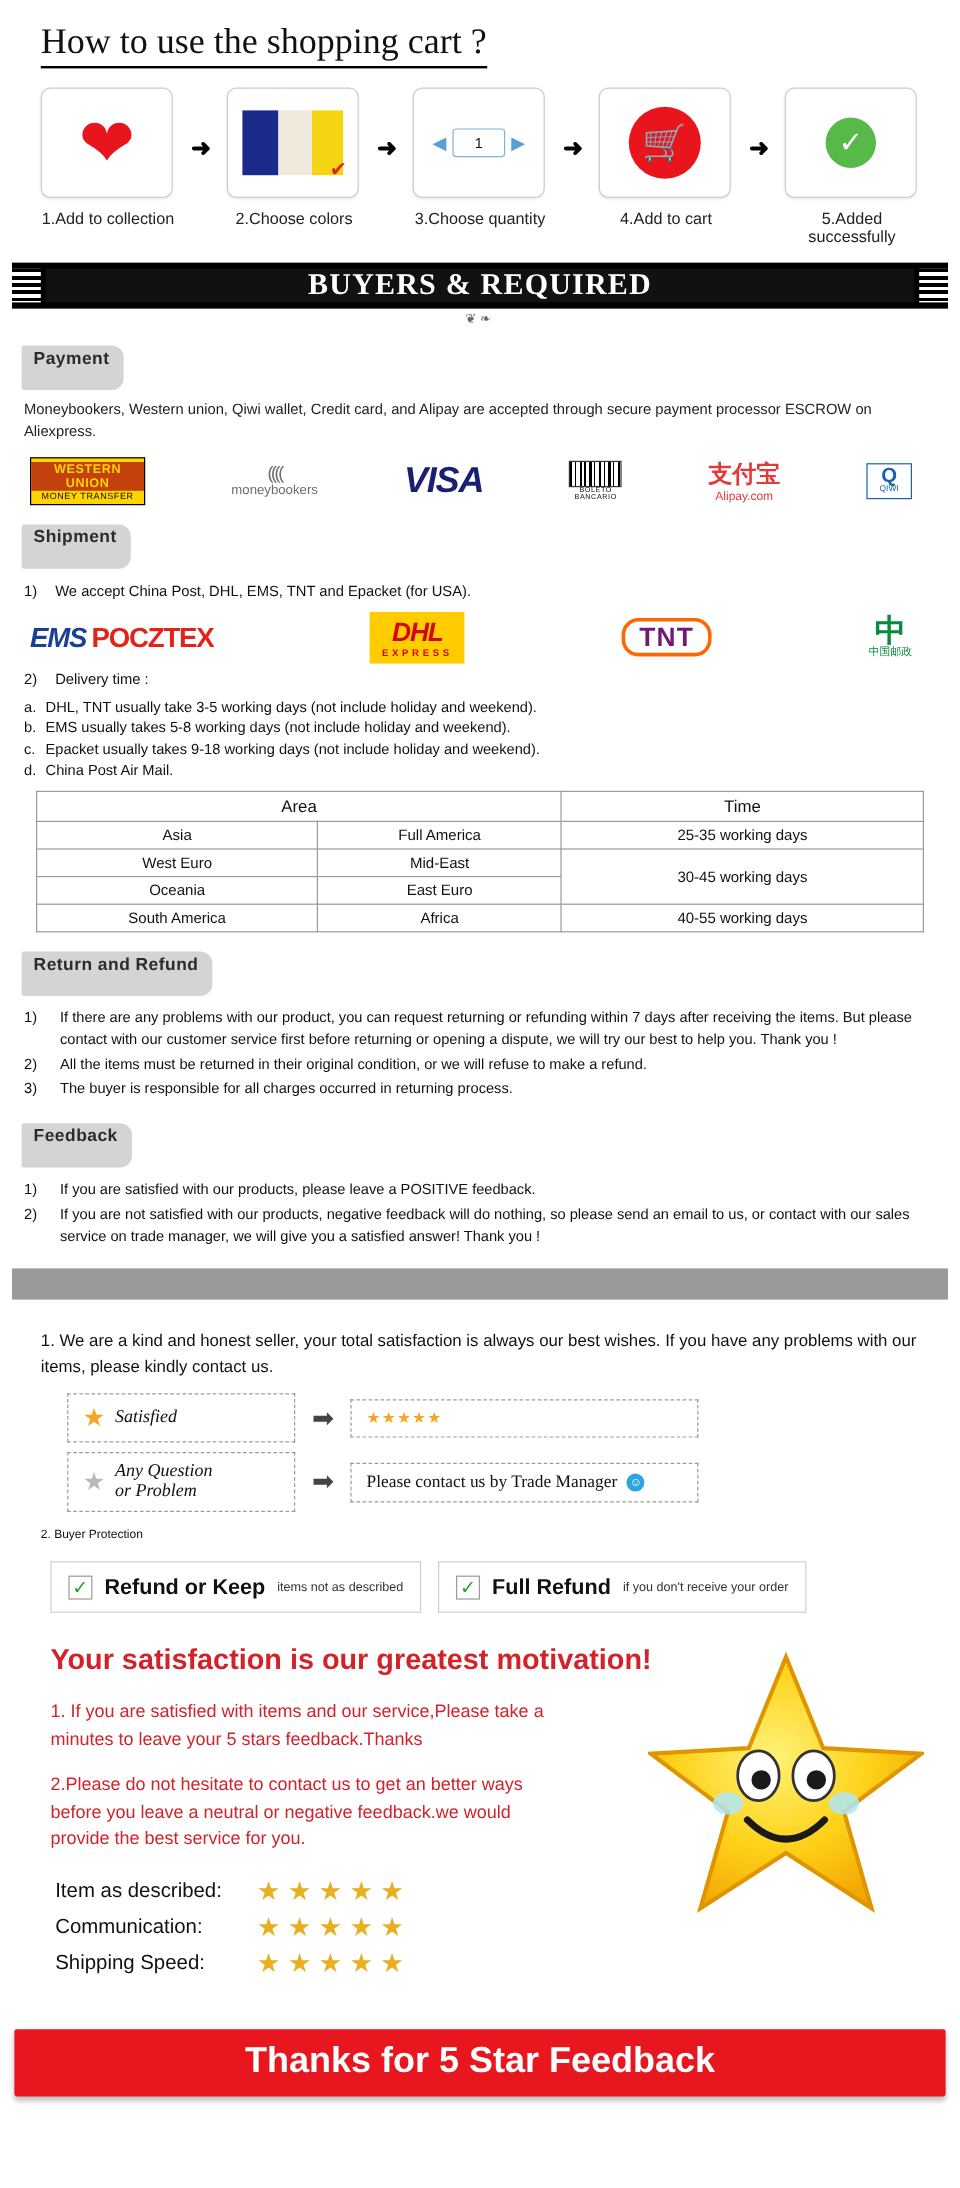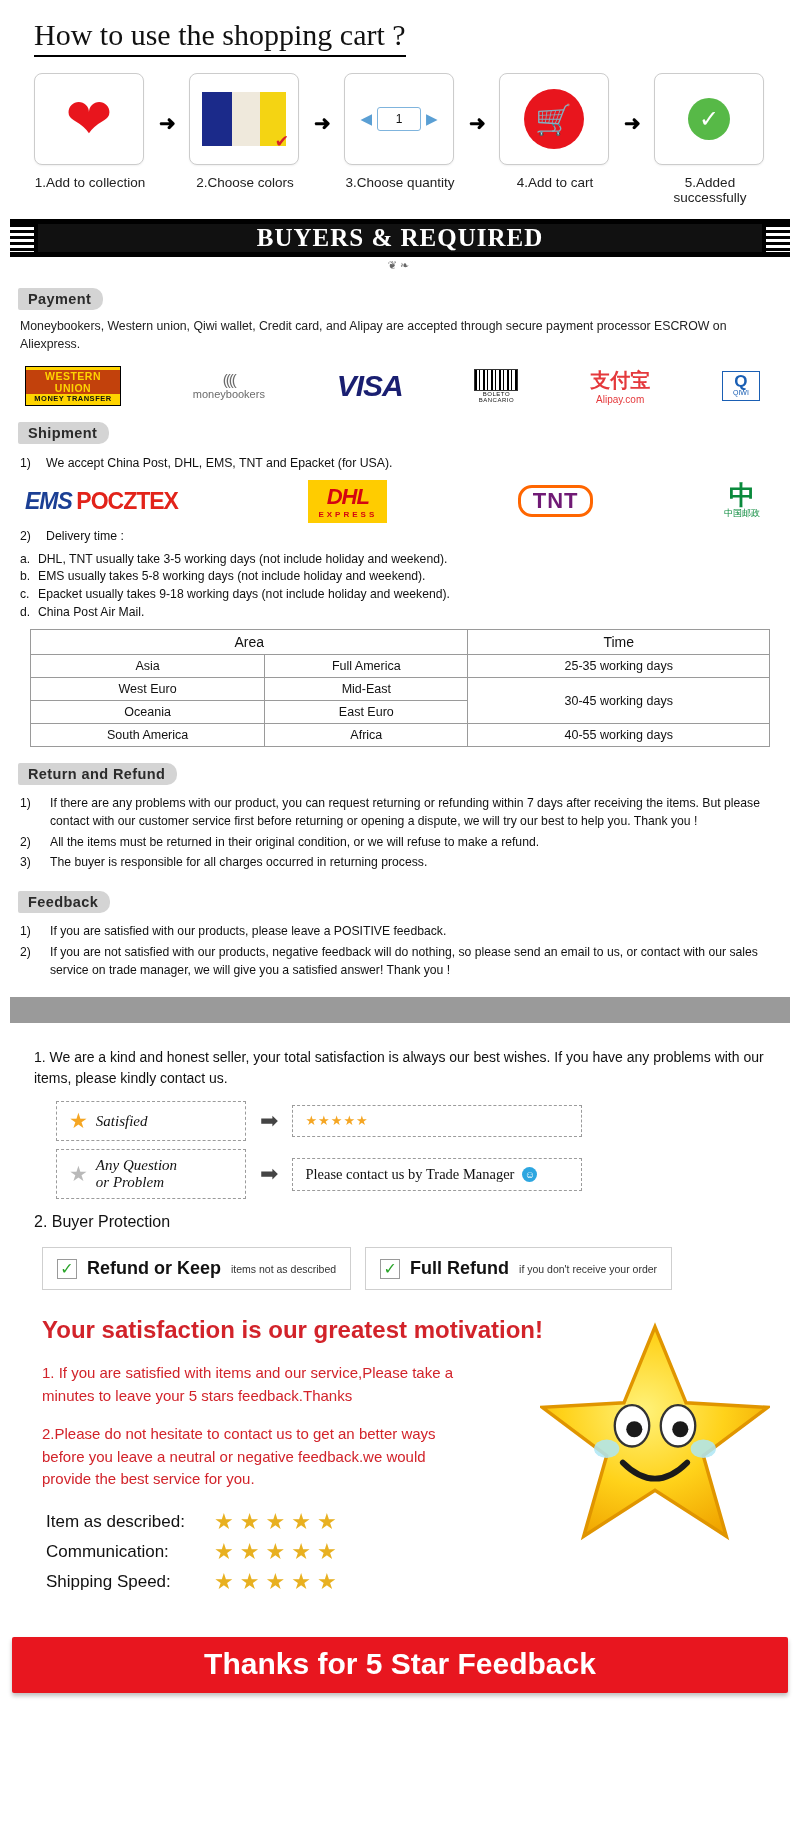--- a/index.html
+++ b/index.html
@@ -93,37 +93,37 @@
   .banner::after { right:0; }
   .flourish { text-align:center; color:#666; font-size: 11px; letter-spacing:3px; margin-top:2px;}
 
   
   .tag {
     display:inline-block;
     background:#d4d4d4;
     color:#2b2b2b;
     font-weight:bold;
     font-size: 14.5px;
-    padding: 3px 12px 3px 10px;
+    padding: 3px 12px 18px 10px;
     border-radius: 2px 10px 10px 2px;
     margin: 16px 0 8px 18px;
     letter-spacing: .4px;
   }
   .body-txt { font-size: 12.3px; line-height: 1.45; color:#222; margin: 0 20px; }
 
   
   .paylogos {
     display:flex; align-items:center; justify-content:space-between;
     margin: 12px 40px 0 25px;
   }
   .wu {
     background:#ffd400; border:1px solid #000; width:96px; text-align:center; padding:3px 0 2px;
   }
   .wu .l1 { background:#c2410c; color:#ffd400; font-weight:bold; font-size:10.5px; letter-spacing:.5px;}
-  .wu .l2 { font-size:7.5px; font-weight:bold; letter-spacing:.5px; }
+  .wu .l2 { font-size:7.5px; font-weight:normal; letter-spacing:.5px; }
   .mb { text-align:center; color:#6b6b6b; }
   .mb .arcs { font-size: 15px; letter-spacing:-2px;}
   .mb .nm { font-size: 11px; }
   .visa { color:#1a1f71; font-style:italic; font-weight:bold; font-size:30px; letter-spacing:-1px;}
   .boleto { text-align:center;}
   .boleto .bars {
     height:22px; width:44px;
     background: repeating-linear-gradient(90deg,#000 0 2px,#fff 2px 4px, #000 4px 5px, #fff 5px 8px);
     border:1px solid #333;
   }
@@ -197,21 +197,21 @@
   .dashbox.b { width: 290px; font-family:"Liberation Serif", serif; font-size:14.5px;}
   .starbadge { color:#f5a623; font-size: 21px; }
   .starbadge.grey { color:#b9b9b9; }
   .ital { font-family:"Liberation Serif", serif; font-style:italic; font-size:15px; }
   .fbarrow { color:#444; font-size: 22px; margin: 0 14px; }
   .smallstars { color:#f5a623; letter-spacing:1px; font-size:13px;}
   .tm-icon {
     display:inline-block; width:15px;height:15px;border-radius:50%;
     background:#2da6e0; color:#fff; font-size:10px; text-align:center; line-height:15px;
   }
-  .bp-title { font-size: 16px; margin: 14px 0 16px 0;}
+  .bp-title { font-size: 10px; margin: 14px 0 16px 0;}
   .prot { display:flex; gap: 14px; margin: 10px 0 0 8px; }
   .protbox {
     border:1px solid #cfcfcf; background:#fff; padding: 10px 14px;
     display:flex; align-items:center; gap:10px;
   }
   .greencheck {
     width: 20px;height:20px;border:1px solid #9a9a9a; color:#27a327;
     display:flex;align-items:center;justify-content:center;font-size:16px; background:#fff;
   }
   .prot-main { font-size: 18px; font-weight:bold; }

